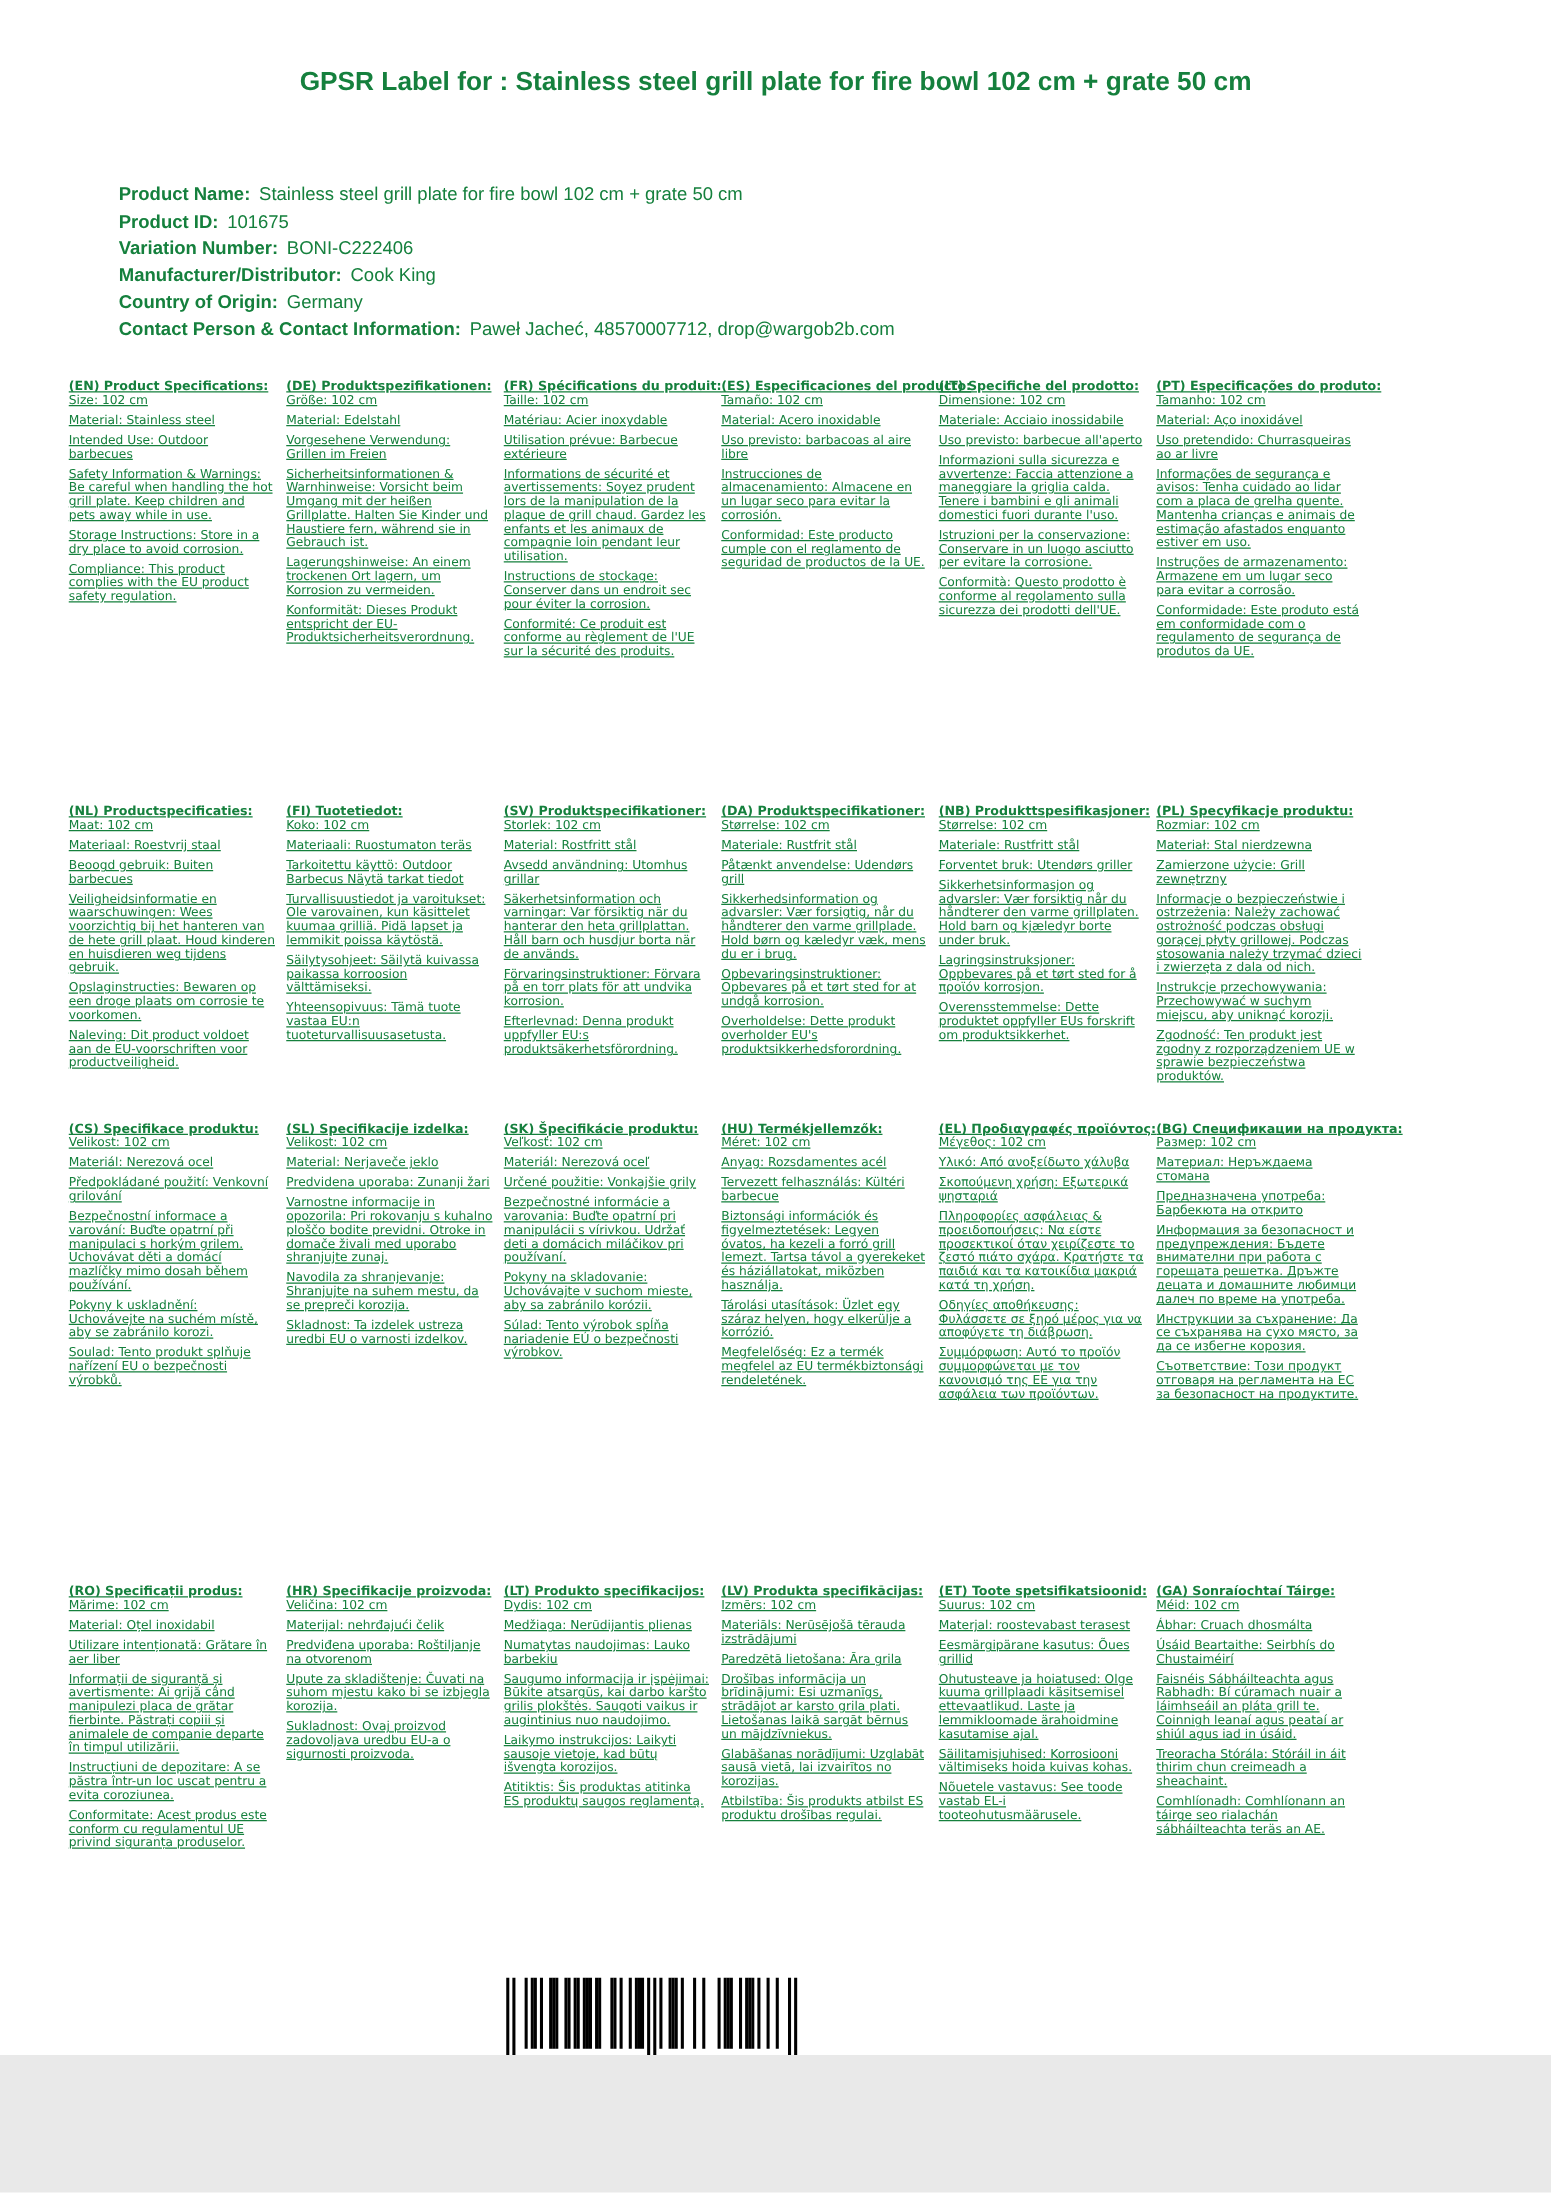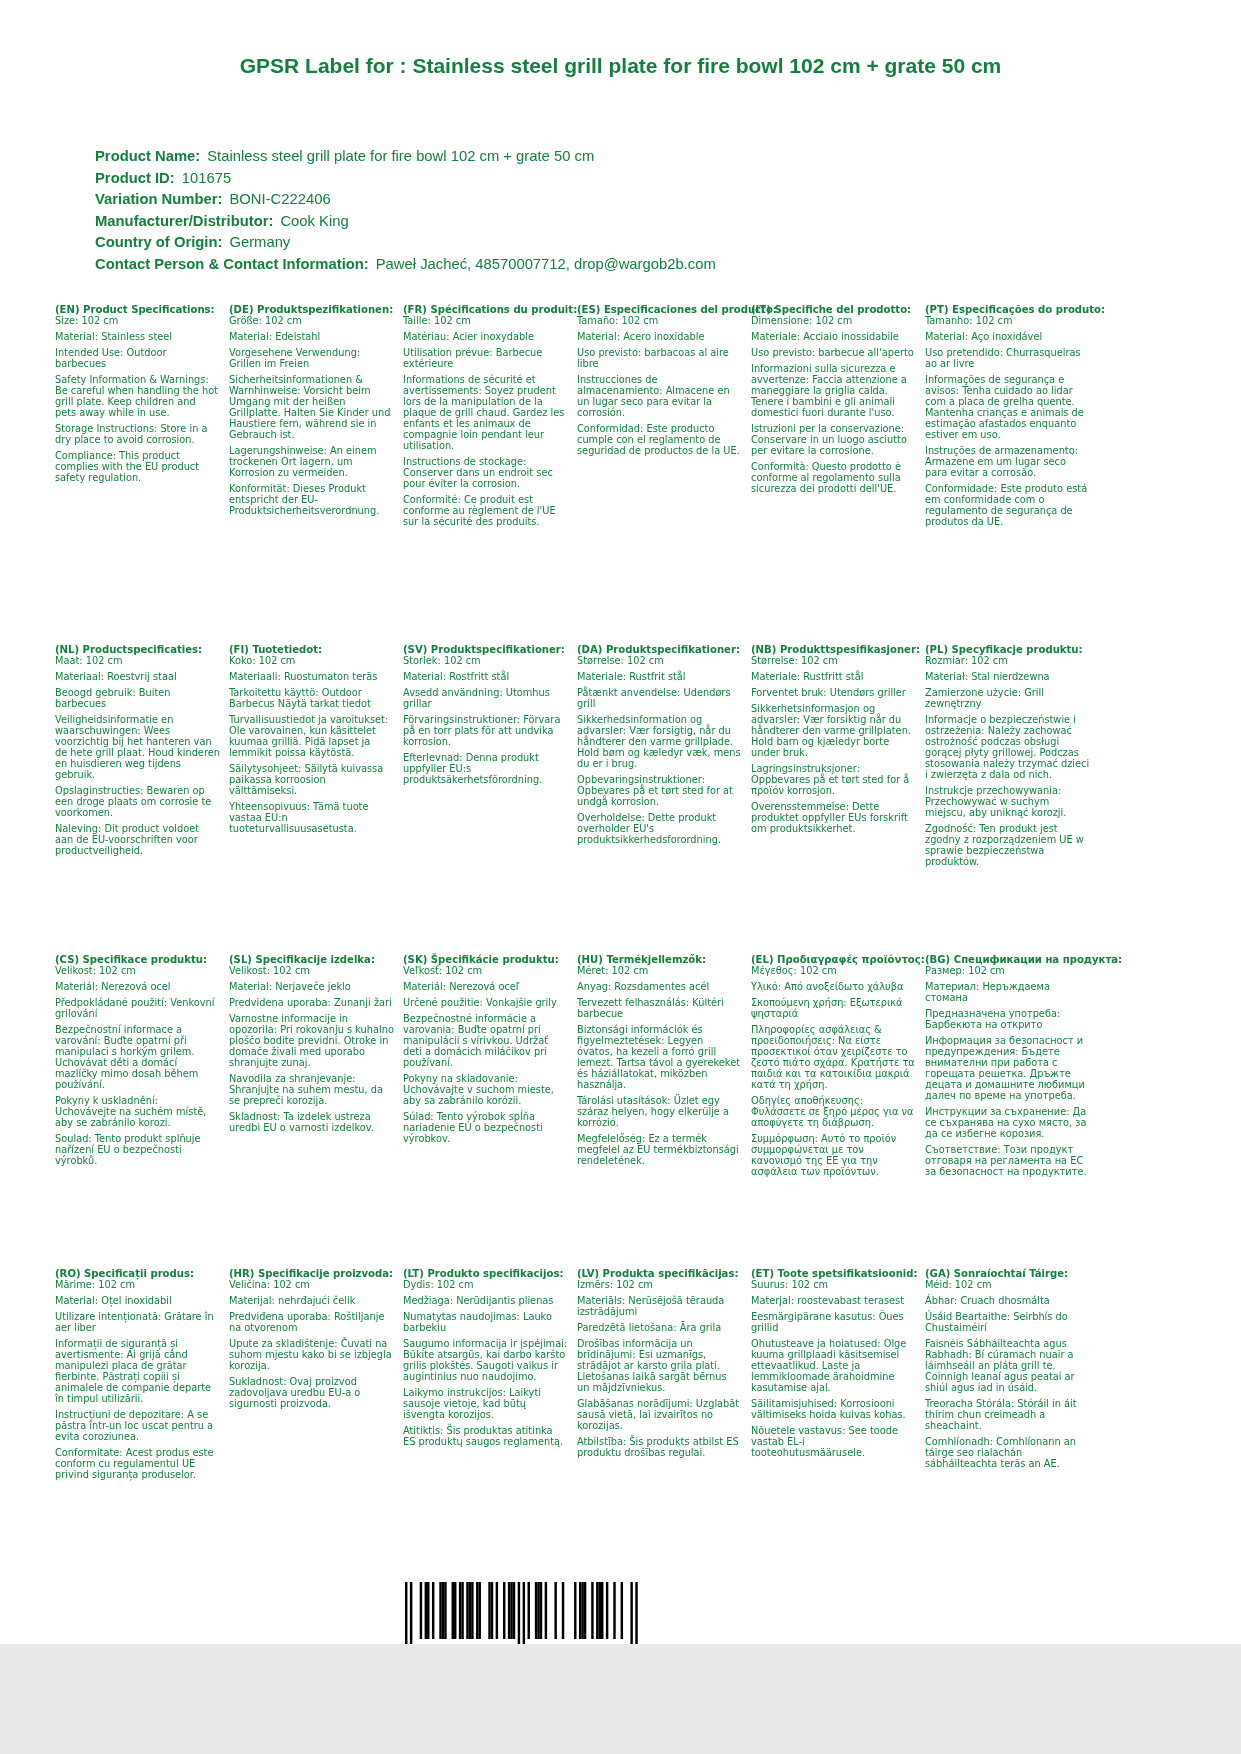--- a/index.html
+++ b/index.html
@@ -19,20 +19,21 @@
     position:absolute; top:146px; left:55px; right:40px;
     font-family:"Liberation Sans", sans-serif;
     font-size:14.8px; line-height:21.5px;margin-left:40px;
   }
   .info-line .lbl { font-weight:bold; }
   .info-line .val { margin-left:7px; }
   .specs-row {
     position:absolute; left:55px;
     display:grid; grid-template-columns:repeat(6,165px); column-gap:9px;
     align-items:start;
+    text-decoration:underline;
   }
   .spec { font-size:9.8px; line-height:1.13; }
   .spec-h { font-weight:bold; font-size:10.1px; white-space:nowrap; }
   .spec p { margin:0 0 4.8px 0; }
   .barcode { position:absolute; left:390px; top:1582px; }
   .barcode svg rect { fill:#000; }
   .ce-mark { position:absolute; left:449px; top:1680px; width:86px; height:57px; }
   .age-symbol { position:absolute; left:622px; top:1666px; width:77px; height:77px; }
 </style>
 </head>
@@ -123,20 +124,21 @@
         <p>Tarkoitettu käyttö: Outdoor Barbecus Näytä tarkat tiedot</p>
         <p>Turvallisuustiedot ja varoitukset: Ole varovainen, kun käsittelet kuumaa grilliä. Pidä lapset ja lemmikit poissa käytöstä.</p>
         <p>Säilytysohjeet: Säilytä kuivassa paikassa korroosion välttämiseksi.</p>
         <p>Yhteensopivuus: Tämä tuote vastaa EU:n tuoteturvallisuusasetusta.</p>
       </div>
       <div class="spec">
         <div class="spec-h">(SV) Produktspecifikationer:</div>
         <p>Storlek: 102 cm</p>
         <p>Material: Rostfritt stål</p>
         <p>Avsedd användning: Utomhus grillar</p>
+        <p>Säkerhetsinformation och varningar: Var försiktig när du hanterar den heta grillplattan. Håll barn och husdjur borta när de används.</p>
         <p>Förvaringsinstruktioner: Förvara på en torr plats för att undvika korrosion.</p>
         <p>Efterlevnad: Denna produkt uppfyller EU:s produktsäkerhetsförordning.</p>
       </div>
       <div class="spec">
         <div class="spec-h">(DA) Produktspecifikationer:</div>
         <p>Størrelse: 102 cm</p>
         <p>Materiale: Rustfrit stål</p>
         <p>Påtænkt anvendelse: Udendørs grill</p>
         <p>Sikkerhedsinformation og advarsler: Vær forsigtig, når du håndterer den varme grillplade. Hold børn og kæledyr væk, mens du er i brug.</p>
         <p>Opbevaringsinstruktioner: Opbevares på et tørt sted for at undgå korrosion.</p>
@@ -154,21 +156,21 @@
       <div class="spec">
         <div class="spec-h">(PL) Specyfikacje produktu:</div>
         <p>Rozmiar: 102 cm</p>
         <p>Materiał: Stal nierdzewna</p>
         <p>Zamierzone użycie: Grill zewnętrzny</p>
         <p>Informacje o bezpieczeństwie i ostrzeżenia: Należy zachować ostrożność podczas obsługi gorącej płyty grillowej. Podczas stosowania należy trzymać dzieci i zwierzęta z dala od nich.</p>
         <p>Instrukcje przechowywania: Przechowywać w suchym miejscu, aby uniknąć korozji.</p>
         <p>Zgodność: Ten produkt jest zgodny z rozporządzeniem UE w sprawie bezpieczeństwa produktów.</p>
       </div>
     </div>
-  <div class="specs-row" id="row2" style="top:954px">
+  <div class="specs-row" id="row2" style="top:898px">
       <div class="spec">
         <div class="spec-h">(CS) Specifikace produktu:</div>
         <p>Velikost: 102 cm</p>
         <p>Materiál: Nerezová ocel</p>
         <p>Předpokládané použití: Venkovní grilování</p>
         <p>Bezpečnostní informace a varování: Buďte opatrní při manipulaci s horkým grilem. Uchovávat děti a domácí mazlíčky mimo dosah během používání.</p>
         <p>Pokyny k uskladnění: Uchovávejte na suchém místě, aby se zabránilo korozi.</p>
         <p>Soulad: Tento produkt splňuje nařízení EU o bezpečnosti výrobků.</p>
       </div>
       <div class="spec">

